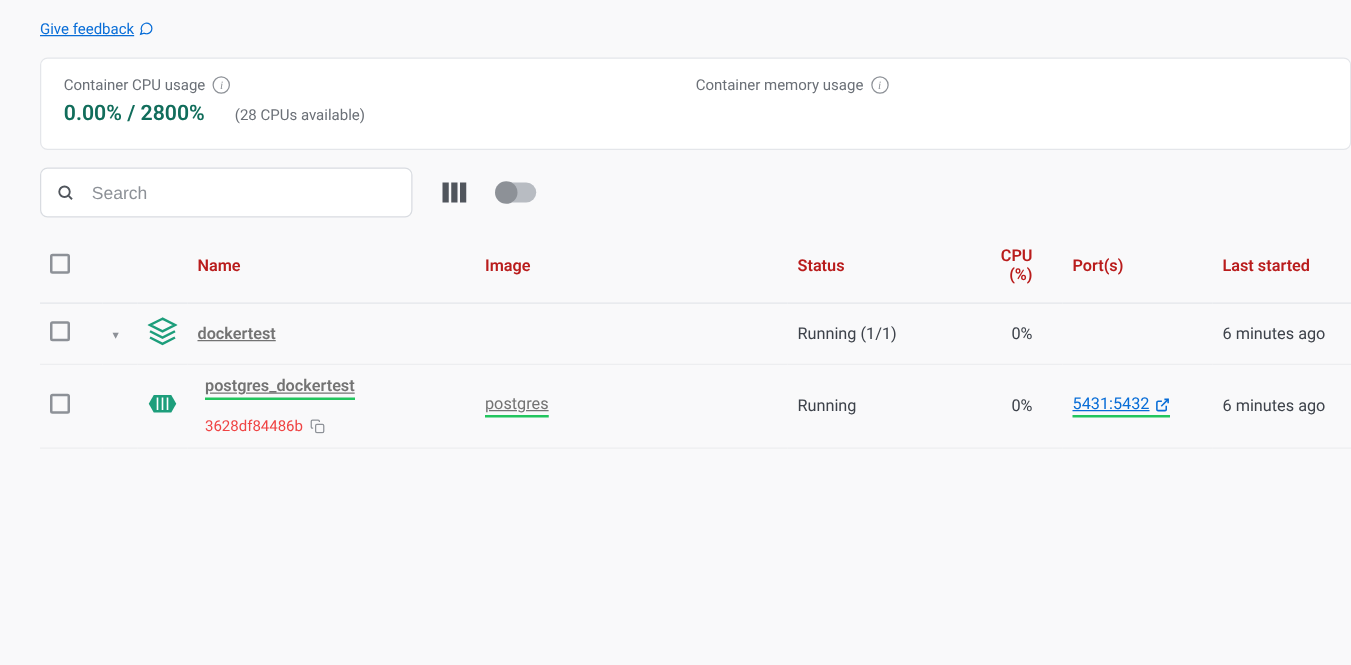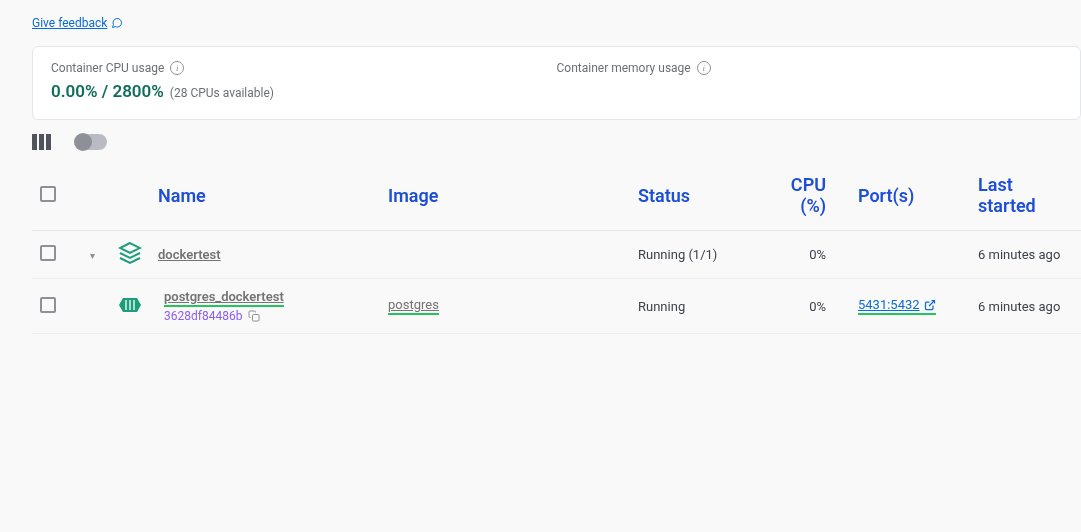--- a/index.html
+++ b/index.html
@@ -21,21 +21,21 @@
     background: #fff; border: 1px solid #e4e6ea; border-radius: 6px;
     padding: 14px 18px 18px 18px; display: flex; margin-bottom: 14px;
   }
   .stat-block { flex: 1; }
   .stat-label-row { display: flex; align-items: center; gap: 6px; color: #6b7077; font-size: 12px; margin-bottom: 6px; }
   .info-icon {
     width: 14px; height: 14px; border: 1px solid #8d9197; border-radius: 50%;
     display: inline-flex; align-items: center; justify-content: center;
     font-size: 9px; color: #8d9197; font-style: italic; font-family: Georgia, serif;
   }
-  .stat-value-row { font-size: 17px; font-weight: 600; color: #116d5b; display:flex; align-items:baseline; gap:6px;}
+  .stat-value-row { font-size: 17px; font-weight: 600; color: #116d5b; display:flex; align-items:baseline; gap:24px;}
   .stat-note { font-size: 12px; font-weight: 400; color: #6b7077; }
   .toolbar { display: flex; align-items: center; gap: 24px; margin-bottom: 10px; }
   .search-box {
     display: flex; align-items: center; gap: 12px; background: #fff;
     border: 1px solid #d9dce1; border-radius: 6px; padding: 6px 12px; width: 298px; height: 40px;
   }
   .search-box input {
     border: none; outline: none; font-size: 14px; color: #17191e; width: 100%; background: transparent;
   }
   .search-box input::placeholder { color: #8d9197; }
@@ -46,38 +46,38 @@
   .toggle {
     width: 32px; height: 16px; background: #b8bcc2; border-radius: 10px; position: relative; cursor:pointer;
   }
   .toggle-knob {
     width: 18px; height: 18px; background: #8d9197; border-radius: 50%;
     position: absolute; top: -1px; left: -1px;
   }
   .toggle-label { color: #6b7077; font-size: 13px; }
   table { width: 100%; border-collapse: collapse; }
   thead th {
-    text-align: left; font-weight: 600; font-size: 18px; color: #1d4ed8;
+    text-align: left; font-weight: 600; font-size: 13px; color: #b91c1c;
     padding: 14px 8px; border-bottom: 1px solid #e4e6ea;
   }
   tbody td {
     padding: 10px 8px; font-size: 13px; color: #3d424a; vertical-align: middle;
     border-bottom: 1px solid #edeef0;
   }
   .chk {
     width: 16px; height: 16px; border: 2px solid #8d9197; border-radius: 2px; display:inline-block; cursor:pointer;
   }
   .expand-icon { color: #8d9197; font-size: 10px; cursor:pointer; display:inline-block; width:12px;}
   .stack-icon { width: 24px; height: 24px; color: #1d9e7b; }
   .container-icon-svg { width: 24px; height: 22px; }
   .name-link {
     color: #737373; font-weight: 600; text-decoration: underline; cursor:pointer;
   }
   .green-underline { border-bottom: 2px solid #22c55e; padding-bottom: 1px; display:inline-block;}
-  .sub-id { color: #8b5cf6; font-size: 12px; margin-top:2px; display:flex; align-items:center; gap:6px;}
+  .sub-id { color: #ef4444; font-size: 12px; margin-top:14px; display:flex; align-items:center; gap:6px;}
   .copy-icon { width:12px; height:12px; color:#8d9197; cursor:pointer;}
   .port-link { color:#086dd7; text-decoration:underline; cursor:pointer; display:inline-flex; align-items:center; gap:4px;}
   .ext-icon { width:12px; height:12px; color:#086dd7;}
   th.right, td.right { text-align:right; padding-right:24px;}
   .col-chk{width:50px;} .col-exp{width:24px;padding:0;} .col-ico{width:36px;padding:0;}
   .col-name{width:230px;} .col-image{width:250px;} .col-status{width:150px;}
   .col-cpu{width:70px;} .col-ports{width:120px;} .col-last{}
   .indent-name { padding-left: 14px; }
 </style>
 </head>
@@ -106,20 +106,27 @@
     </div>
     <div class="stat-block">
       <div class="stat-label-row">
         <span>Container memory usage</span>
         <span class="info-icon">i</span>
       </div>
     </div>
   </div>
 
   <div class="toolbar">
+    <div class="search-box">
+      <svg class="search-icon" viewBox="0 0 24 24" fill="none" stroke="currentColor" stroke-width="2.5">
+          <circle cx="11" cy="11" r="7"></circle>
+          <line x1="21" y1="21" x2="16.5" y2="16.5"></line>
+        </svg>
+      <input type="text" placeholder="Search" style="">
+    </div>
     <div class="columns-icon">
       <span></span>
         <span></span>
         <span></span>
     </div>
     <div class="toggle-wrap">
       <div class="toggle">
         <div class="toggle-knob"></div>
       </div>
     </div>

